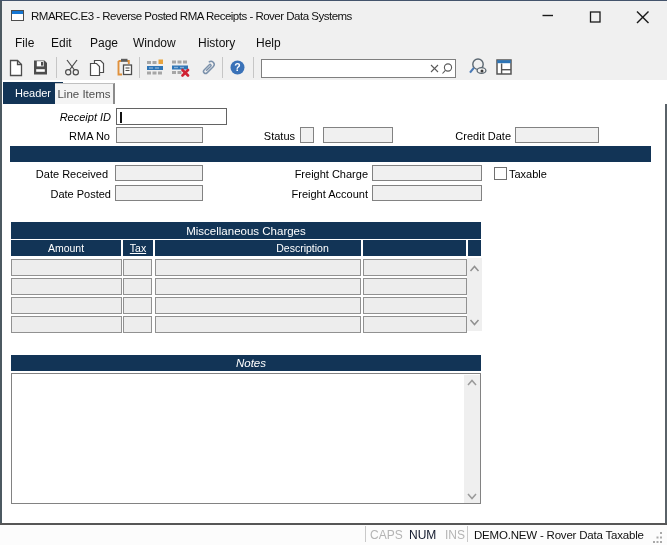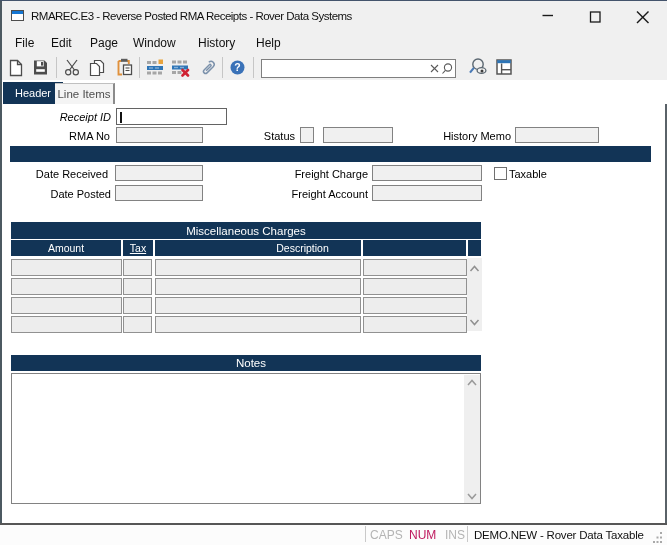--- a/index.html
+++ b/index.html
@@ -154,21 +154,21 @@
   <div style="position:absolute;left:3px;top:2.5px;width:2px;height:11.5px;background:#111;"></div>
 </div>
 
 <div class="lblr" style="left:0px;top:130px;width:110px;">RMA No</div>
 <div class="inp" style="left:116px;top:127px;width:87px;height:16px;"></div>
 
 <div class="lblr" style="left:185px;top:130px;width:110px;">Status</div>
 <div class="inp" style="left:300px;top:127px;width:14px;height:16px;"></div>
 <div class="inp" style="left:323px;top:127px;width:70px;height:16px;"></div>
 
-<div class="lblr" style="left:400px;top:130px;width:111px;">History Memo</div>
+<div class="lblr" style="left:400px;top:130px;width:111px;">Credit Date</div>
 <div class="inp" style="left:515px;top:127px;width:84px;height:16px;"></div>
 
 <div class="abs navy" style="left:10px;top:146px;width:641px;height:16px;"></div>
 
 <div class="lblr" style="left:0px;top:168px;width:108px;">Date Received</div>
 <div class="inp" style="left:115px;top:165px;width:88px;height:16px;"></div>
 <div class="lblr" style="left:258px;top:168px;width:110px;">Freight Charge</div>
 <div class="inp" style="left:372px;top:165px;width:110px;height:16px;"></div>
 <div class="abs" style="left:493.5px;top:166.5px;width:13px;height:13px;border:1px solid #707070;background:#fff;box-sizing:border-box;"></div>
 <div class="lbl" style="left:509px;top:168px;">Taxable</div>
@@ -211,36 +211,36 @@
 <div class="cell" style="left:363px;top:316px;width:104px;height:17px;"></div>
 
 <div class="abs" style="left:467px;top:258px;width:15px;height:73px;background:#efefef;"></div>
 <svg class="abs" style="left:467px;top:263px;" width="15" height="11" viewBox="0 0 15 11">
   <path d="M3.5 8 L7.5 3.5 L11.5 8" fill="none" stroke="#909090" stroke-width="1.5"></path>
 </svg>
 <svg class="abs" style="left:467px;top:317px;" width="15" height="11" viewBox="0 0 15 11">
   <path d="M3.5 3 L7.5 7.5 L11.5 3" fill="none" stroke="#909090" stroke-width="1.5"></path>
 </svg>
 
-<div class="abs navy grptitle" style="left:11px;top:355px;width:470px;height:16px;line-height:17px;text-indent:10px;">Notes</div>
+<div class="abs navy grptitle" style="left:11px;top:355px;width:470px;height:16px;line-height:17px;text-indent:10px;font-style:italic;">Notes</div>
 <div class="abs" style="left:11px;top:373px;width:470px;height:131px;background:#fff;border:1px solid #828282;box-sizing:border-box;"></div>
 <div class="abs" style="left:464px;top:374.5px;width:16px;height:128.5px;background:#efefef;"></div>
 <svg class="abs" style="left:464px;top:376.5px;" width="16" height="11" viewBox="0 0 16 11">
   <path d="M4 8 L8 3.5 L12 8" fill="none" stroke="#9a9a9a" stroke-width="1.5"></path>
 </svg>
 <svg class="abs" style="left:464px;top:491px;" width="16" height="11" viewBox="0 0 16 11">
   <path d="M4 3 L8 7.5 L12 3" fill="none" stroke="#9a9a9a" stroke-width="1.5"></path>
 </svg>
 
 <div class="abs" style="left:0;top:523px;width:667px;height:1.5px;background:#565656;"></div>
 <div class="abs" style="left:0;top:524.5px;width:667px;height:20.5px;background:#fcfcfc;"></div>
 <div class="abs" style="left:365px;top:526px;width:1px;height:16px;background:#c9c9c9;"></div>
 <div class="abs" style="left:467px;top:526px;width:1px;height:16px;background:#c9c9c9;"></div>
 <div class="abs" style="left:370px;top:528px;font-size:12px;color:#b4b4b4;">CAPS</div>
-<div class="abs" style="left:409px;top:528px;font-size:12px;color:#be185d;">NUM</div>
+<div class="abs" style="left:409px;top:528px;font-size:12px;color:#0f172a;">NUM</div>
 <div class="abs" style="left:445px;top:528px;font-size:12px;color:#b4b4b4;">INS</div>
 <div class="abs" style="left:474px;top:528.5px;font-size:11.5px;letter-spacing:-0.2px;color:#101010;">DEMO.NEW - Rover Data Taxable</div>
 
 <svg class="abs" style="left:652px;top:531px;" width="14" height="13" viewBox="0 0 14 13">
   <g fill="#a9a9a9">
     <rect x="8" y="1" width="2" height="2"></rect>
     <rect x="4.5" y="5.5" width="2" height="2"></rect>
     <rect x="8" y="5.5" width="2" height="2"></rect>
     <rect x="1" y="10" width="2" height="2"></rect>
     <rect x="4.5" y="10" width="2" height="2"></rect>

